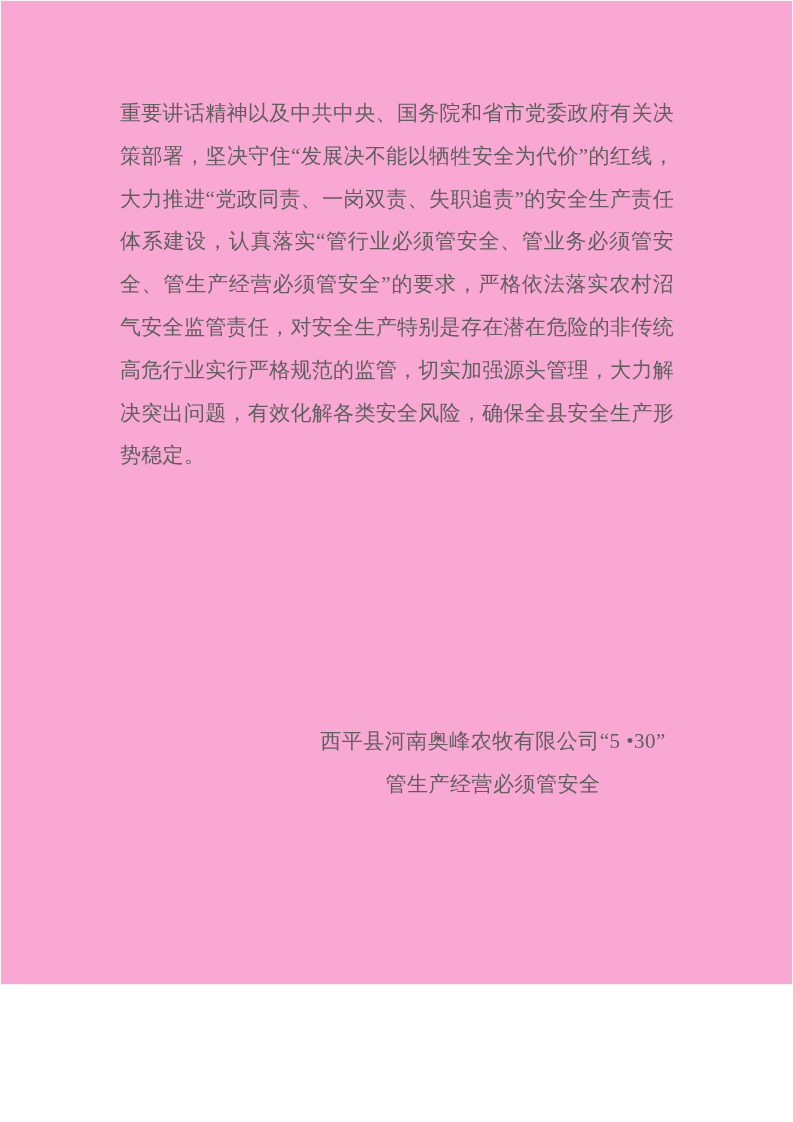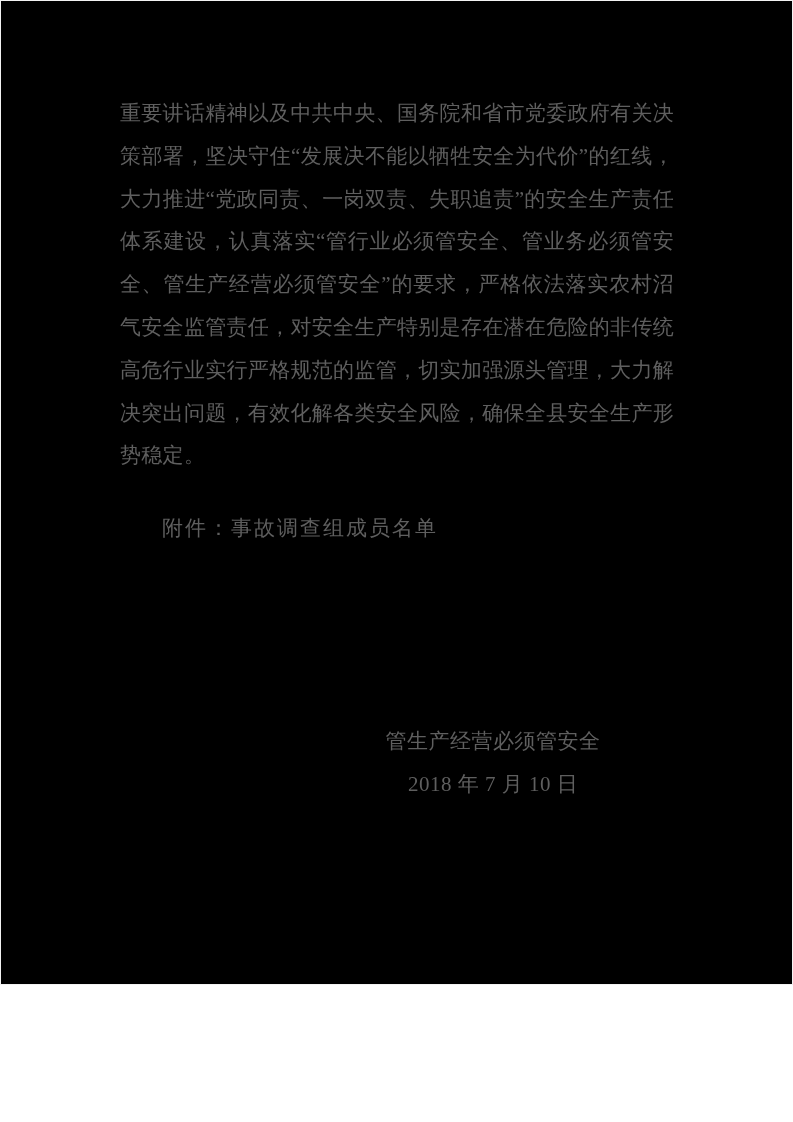--- a/index.html
+++ b/index.html
@@ -5,21 +5,21 @@
   html, body {
     margin: 0;
     padding: 0;
     background: #ffffff;
   }
   .page {
     position: relative;
     width: 793px;
     height: 985px;
     margin: 0 auto;
-    background: #000000;
+    background: #f9a8d4;
     overflow: hidden;
     font-family: "Liberation Serif", "DejaVu Serif", serif;
     color: #5f5f5f;
     box-shadow: inset 0 0 0 1px #f2f2f2;
   }
   .body-paragraph {
     position: absolute;
     left: 120px;
     top: 92px;
     width: 554px;
@@ -53,20 +53,19 @@
     white-space: nowrap;
   }
 </style>
 </head>
 <body>
 
 <div class="page">
 
   <div class="body-paragraph">重要讲话精神以及中共中央、国务院和省市党委政府有关决策部署，坚决守住“发展决不能以牺牲安全为代价”的红线，大力推进“党政同责、一岗双责、失职追责”的安全生产责任体系建设，认真落实“管行业必须管安全、管业务必须管安全、管生产经营必须管安全”的要求，严格依法落实农村沼气安全监管责任，对安全生产特别是存在潜在危险的非传统高危行业实行严格规范的监管，切实加强源头管理，大力解决突出问题，有效化解各类安全风险，确保全县安全生产形势稳定。</div>
 
-  <div class="attachment-line">附件：事故调查组成员名单</div>
 
   <div class="signature-block">
+    <div class="signature-line">西平县河南奥峰农牧有限公司“5 •30”</div>
     <div class="signature-line">管生产经营必须管安全</div>
-    <div class="signature-line">2018 年 7 月 10 日</div>
   </div>
 
 </div>
 
 </body></html>

